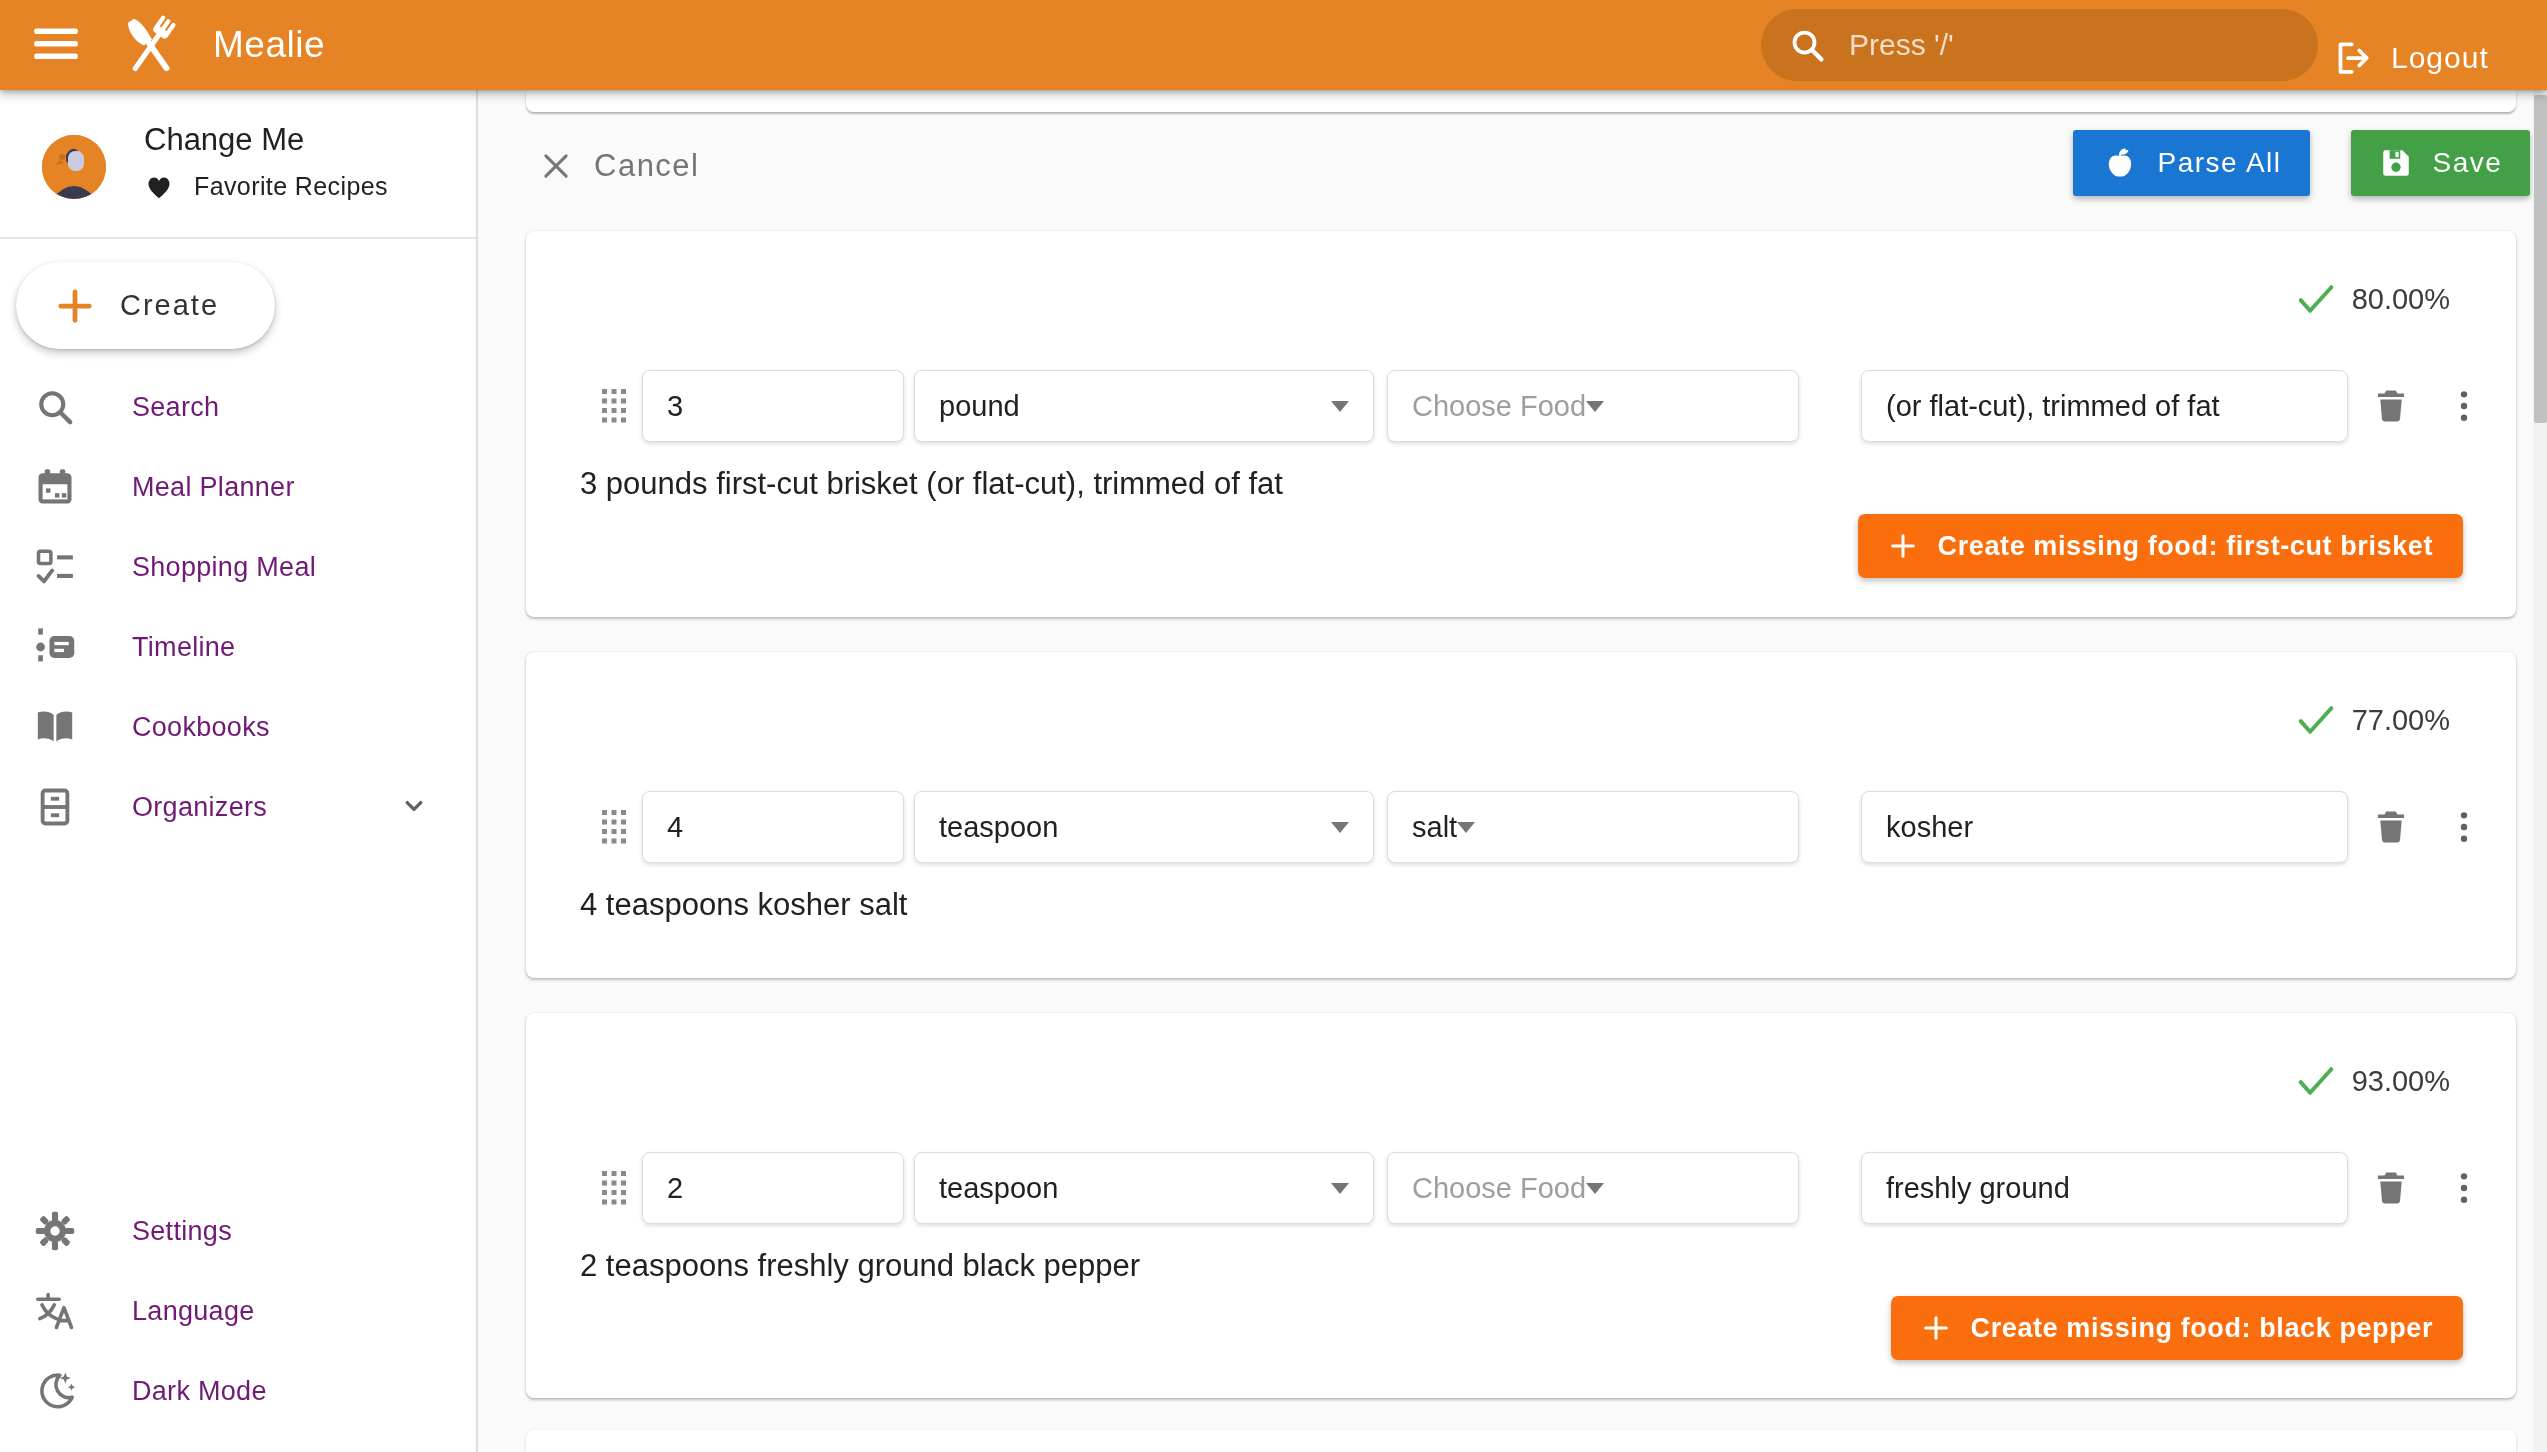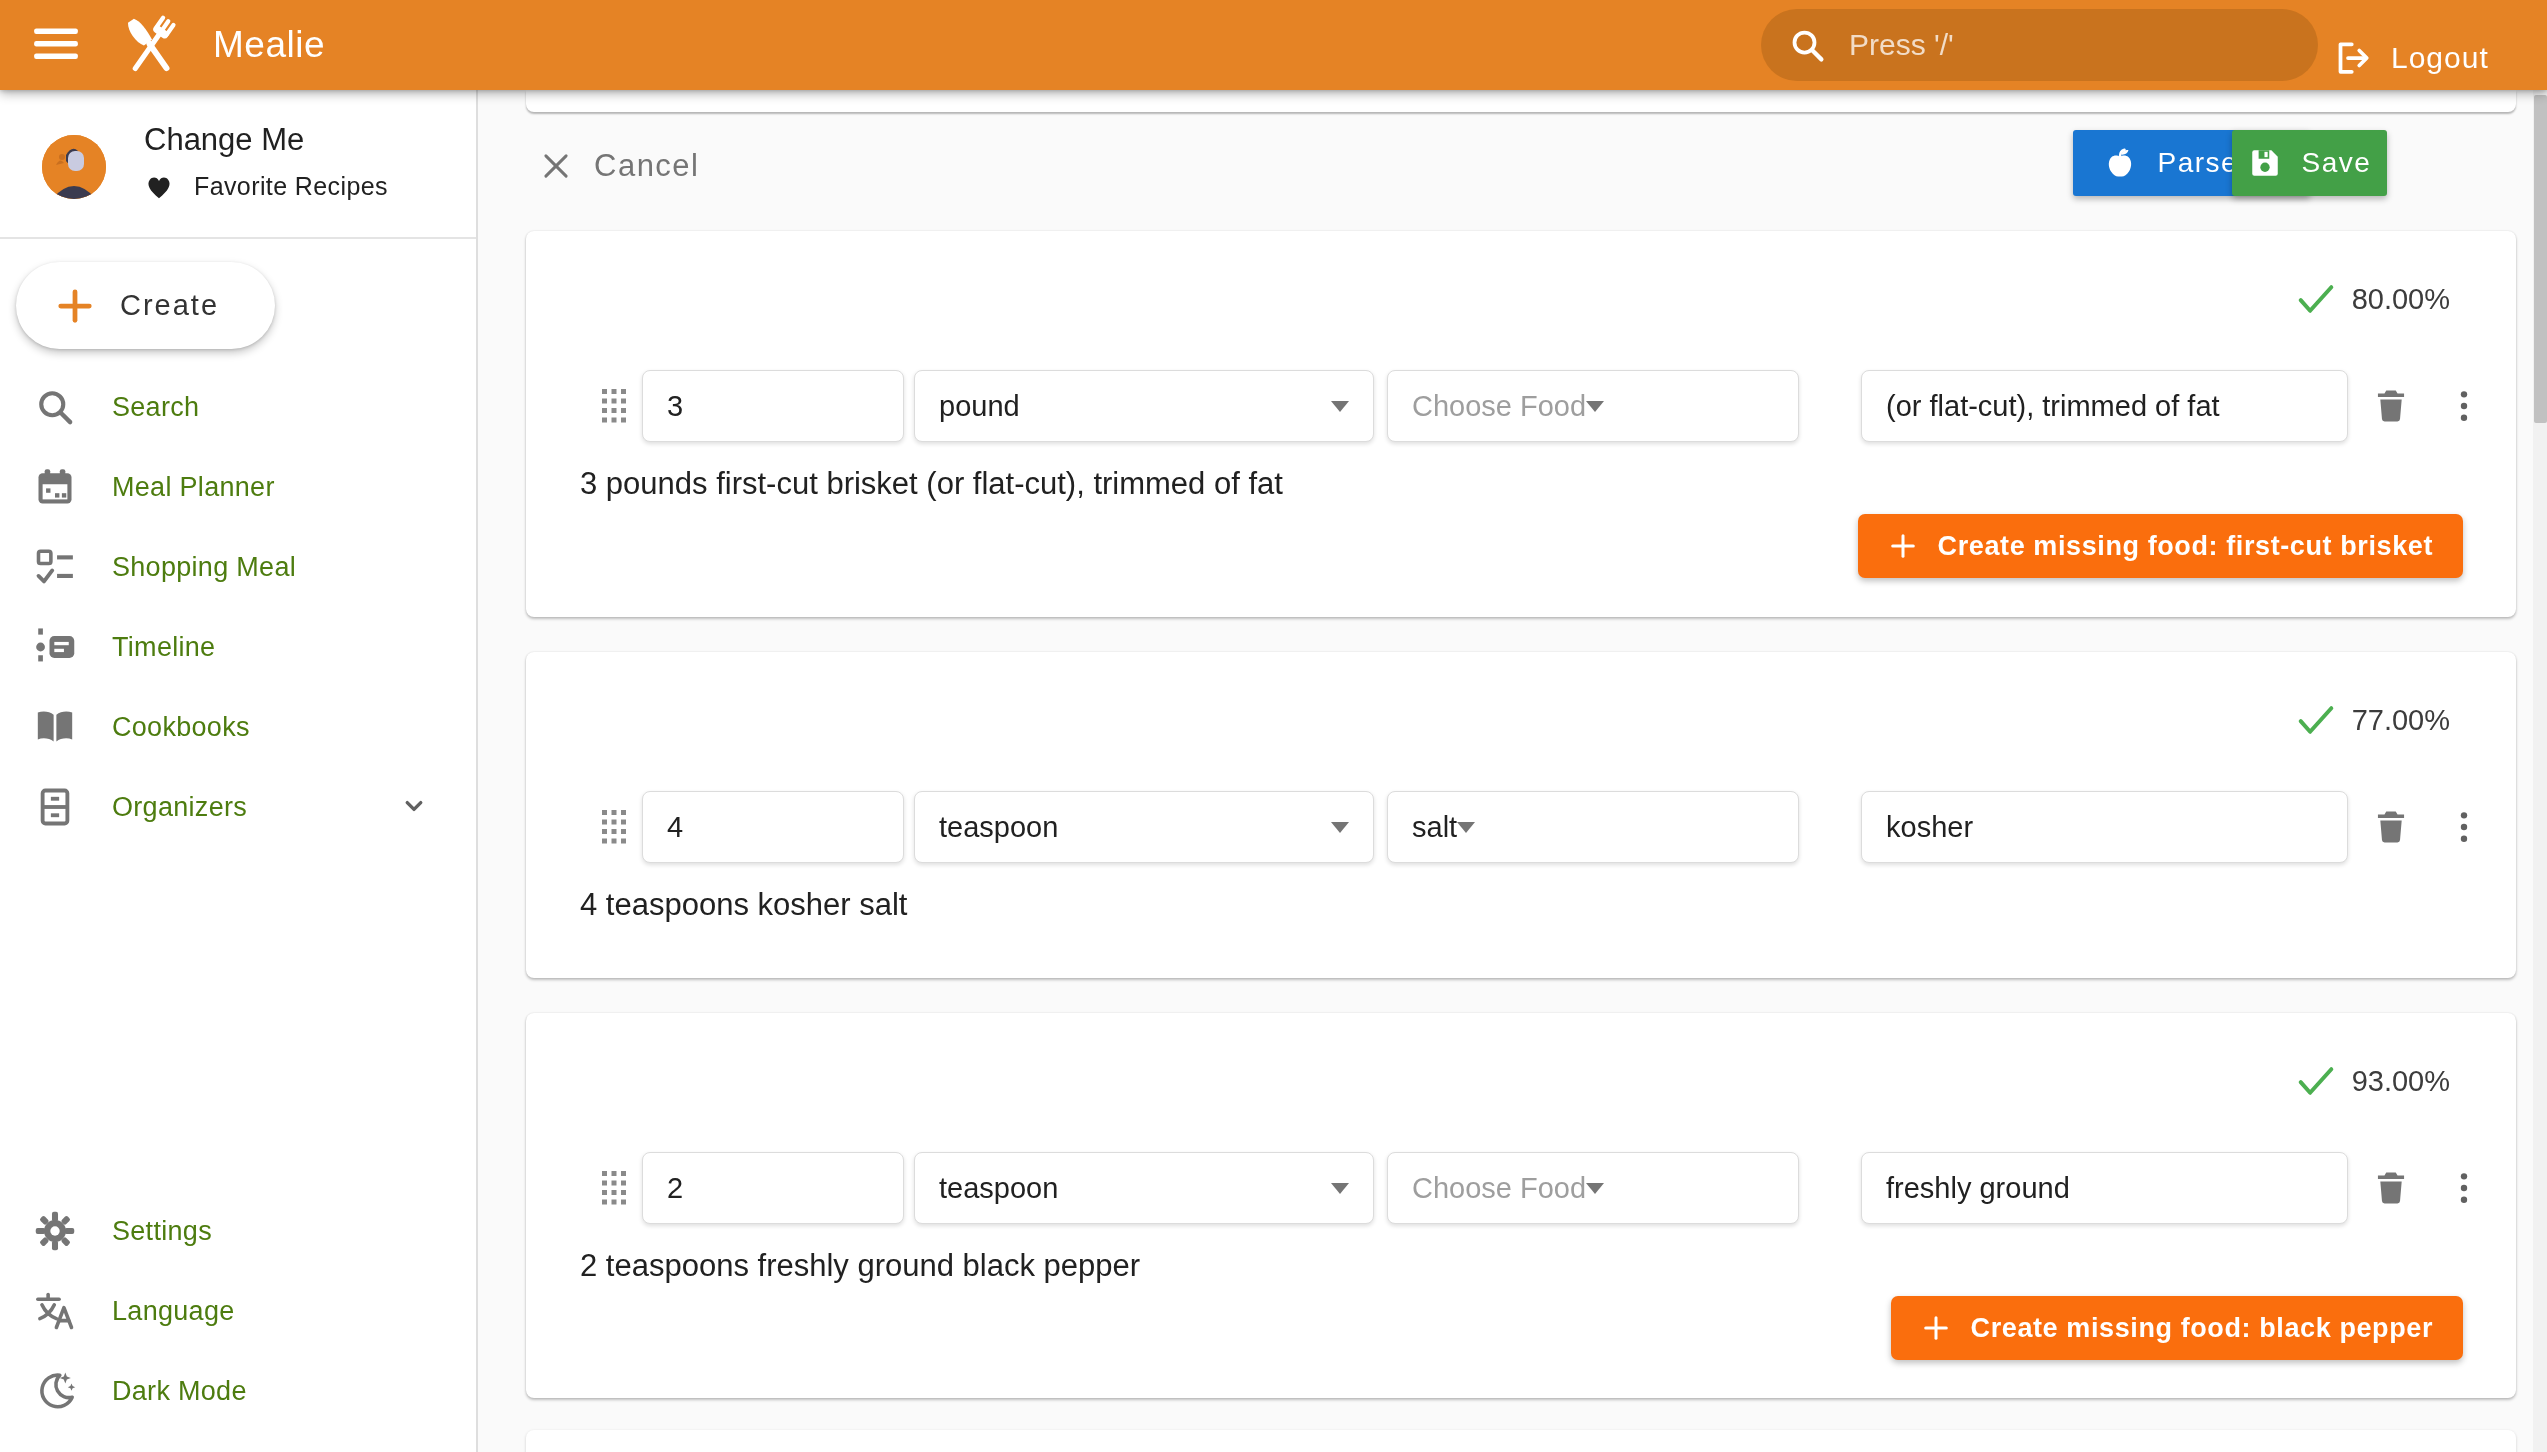--- a/index.html
+++ b/index.html
@@ -47,22 +47,22 @@
     font-family:"Liberation Sans","DejaVu Sans",sans-serif; }
   .create-btn span { font-size:29px; font-weight:500; letter-spacing:2px; color:#333; }
   .nav-list { position:absolute; left:0; width:476px; }
   .nav-top { top:277px; }
   .nav-bottom { top:1101px; }
   .nav-item { height:80px; display:flex; align-items:center; padding-left:32px;
     cursor:pointer; background:none; border:none; width:100%;
     font-family:"Liberation Sans","DejaVu Sans",sans-serif; }
   .nav-item .nicon { width:46px; height:46px; flex:0 0 auto; display:flex;
     align-items:center; justify-content:center; }
-  .nav-item .nlabel { margin-left:34px; font-size:27px; font-weight:500;
-    letter-spacing:0.3px; color:#4d7c0f; }
+  .nav-item .nlabel { margin-left:54px; font-size:27px; font-weight:500;
+    letter-spacing:0.3px; color:#701a75; }
   .nav-item .chev { margin-left:auto; margin-right:44px; }
 
   
   .main { position:absolute; left:478px; top:90px; width:2070px; height:1363px;
     background:#FAFAFA; overflow:hidden; }
   .partial-top { position:absolute; left:48px; top:0; width:1990px; height:22px;
     background:#fff; border-radius:0 0 8px 8px;
     box-shadow:0 2px 2px rgba(0,0,0,0.28); }
   .partial-bottom { position:absolute; left:48px; top:1340px; width:1990px; height:60px;
     background:#fff; border-radius:8px 8px 0 0;
@@ -70,21 +70,21 @@
   .cancel-btn { position:absolute; left:60px; top:48px; height:56px; display:flex;
     align-items:center; gap:20px; background:none; border:none; cursor:pointer;
     color:#757575; font-size:31px; font-weight:500; letter-spacing:1.5px;
     font-family:"Liberation Sans","DejaVu Sans",sans-serif; }
   .action-btn { position:absolute; top:40px; height:66px; border:none; border-radius:3px;
     display:flex; align-items:center; justify-content:center; gap:20px; cursor:pointer;
     color:#fff; font-size:28px; font-weight:500; letter-spacing:1.5px;
     box-shadow:0 3px 6px rgba(0,0,0,0.28);
     font-family:"Liberation Sans","DejaVu Sans",sans-serif; }
   .parse-btn { left:1595px; width:237px; background:var(--parse-btn,#1976D2); }
-  .save-btn  { left:1754px; width:155px; background:var(--save-btn,#43A047); }
+  .save-btn  { left:1873px; width:179px; background:var(--save-btn,#43A047); }
 
   
   .card { position:absolute; left:48px; width:1990px; background:#fff; border-radius:8px;
     box-shadow:0 2px 3px rgba(0,0,0,0.24), 0 0 2px rgba(0,0,0,0.12); }
   .card1 { top:141px; height:386px; }
   .card2 { top:562px; height:326px; }
   .card3 { top:923px; height:385px; }
   .conf-row { position:absolute; top:50px; right:66px; display:flex; align-items:center;
     gap:16px; }
   .conf-val { font-size:29px; color:#3c3c3c; }

